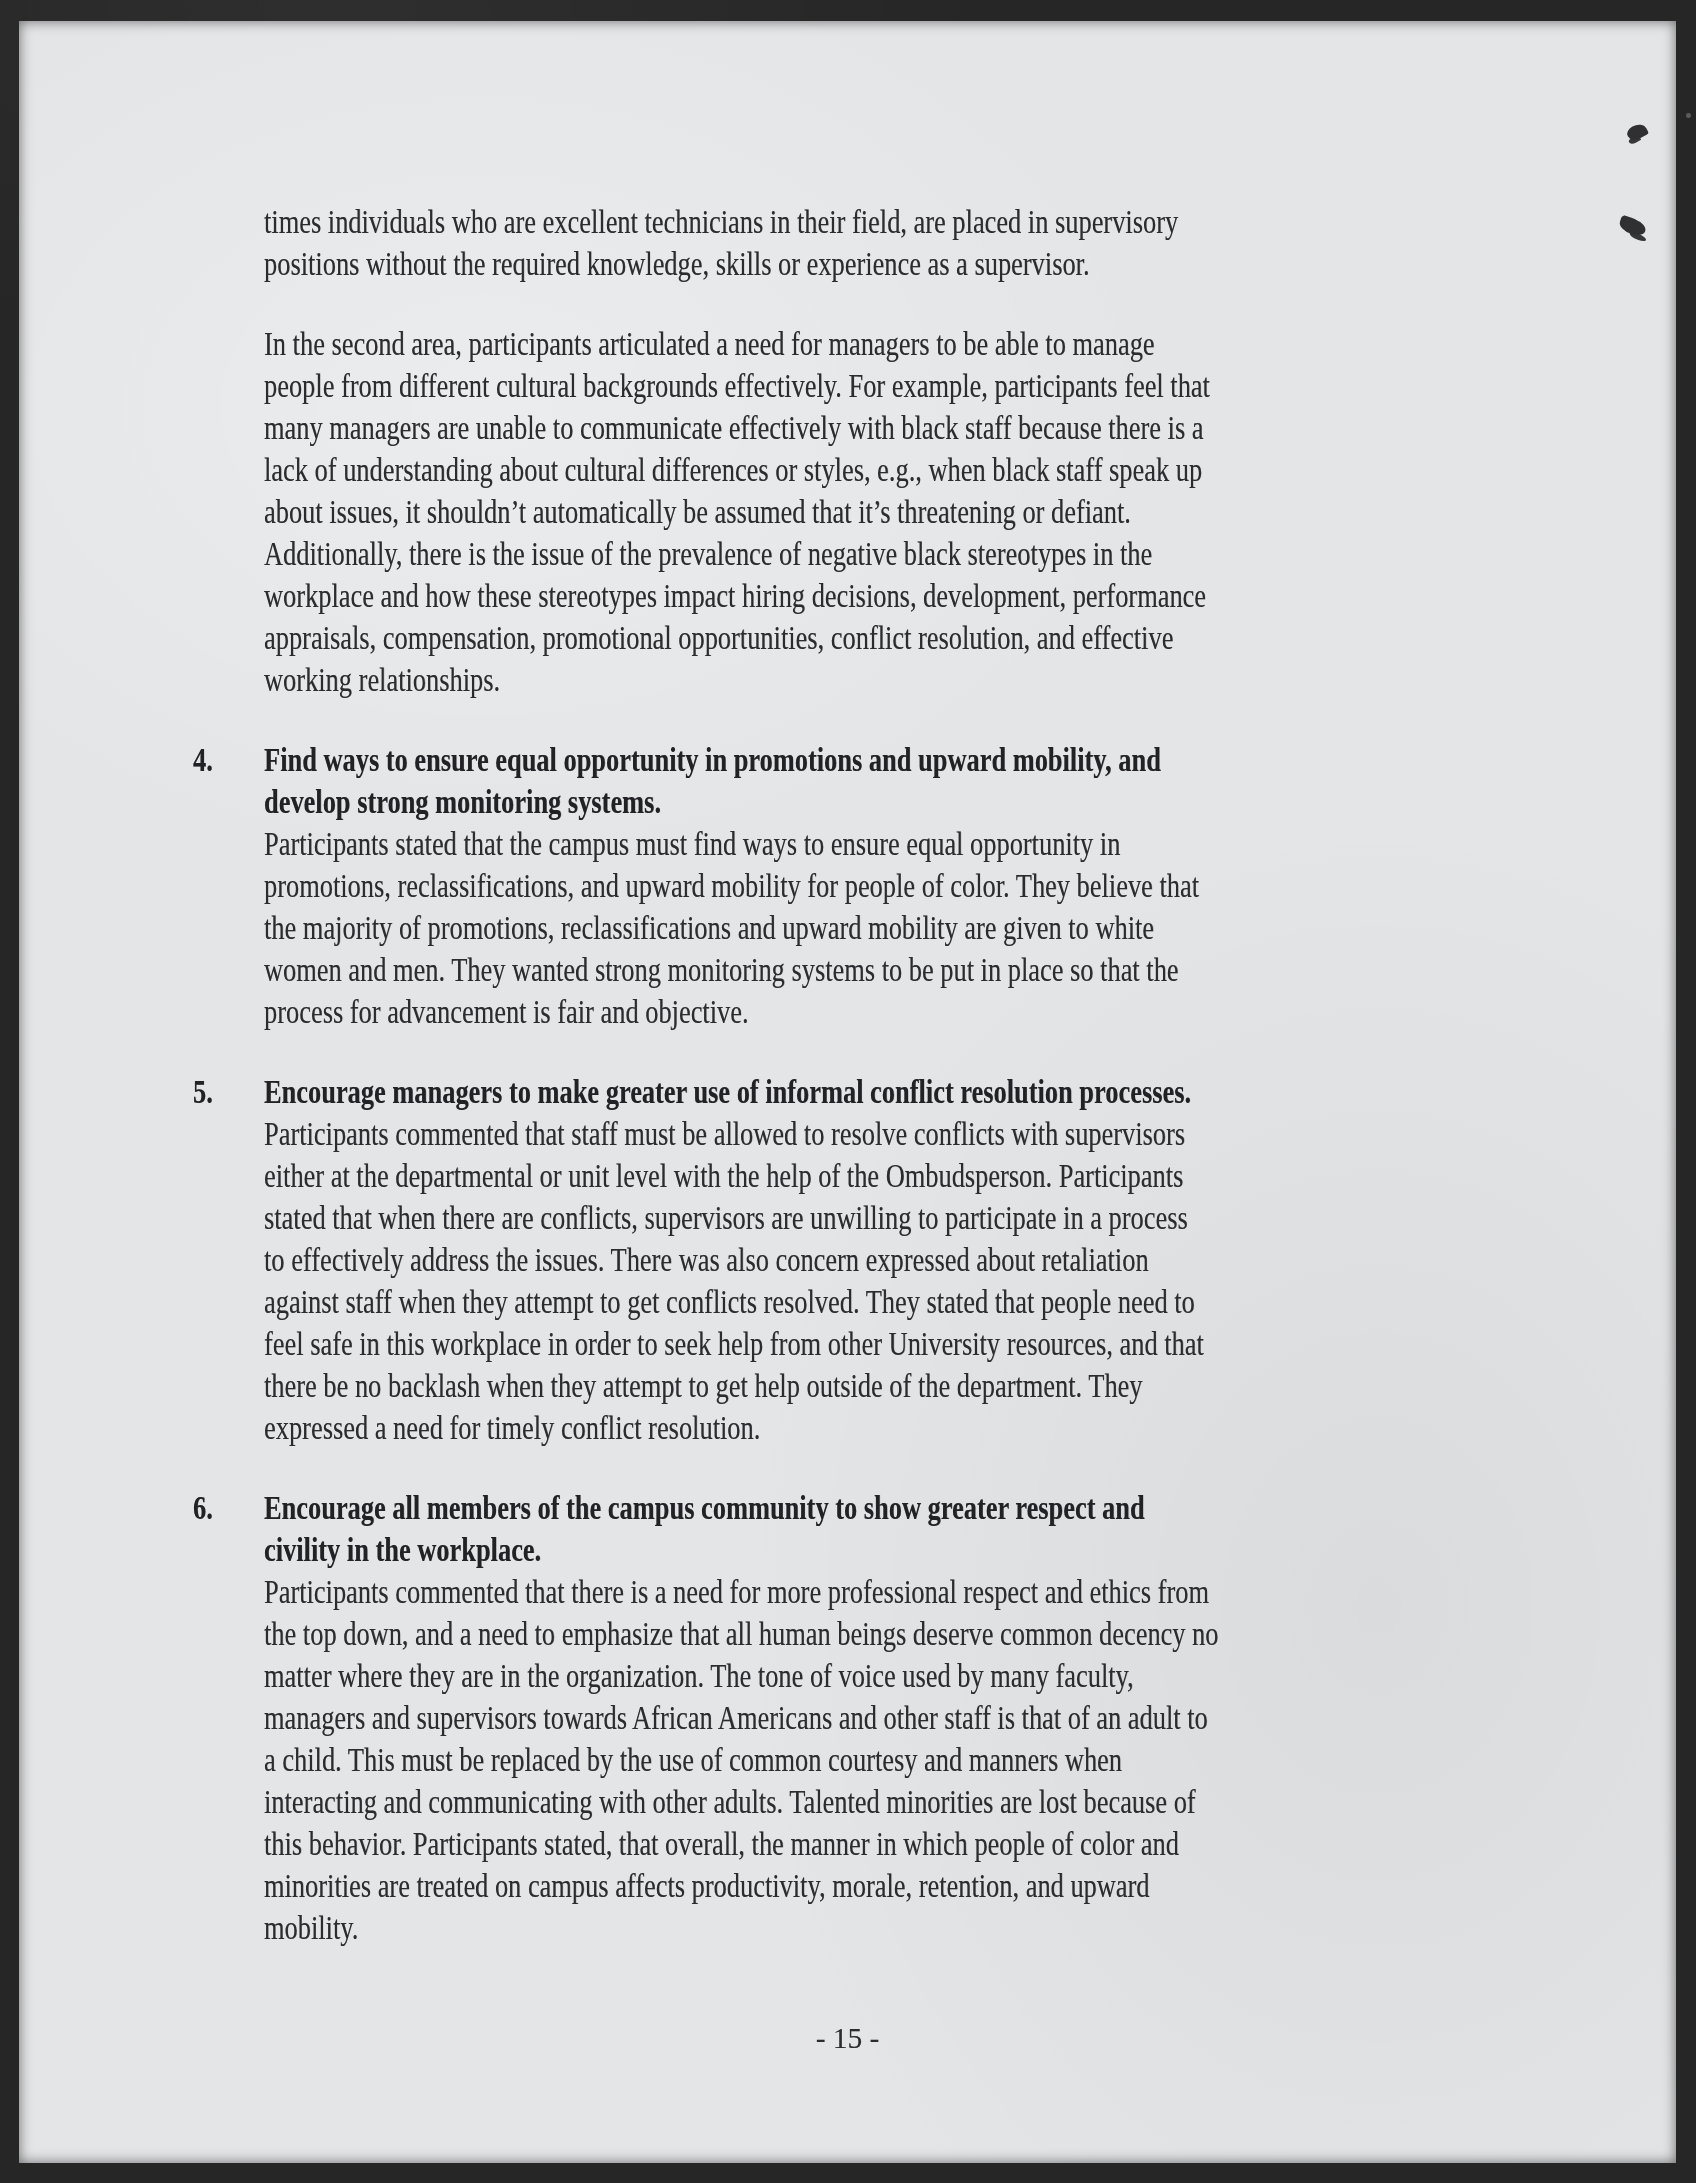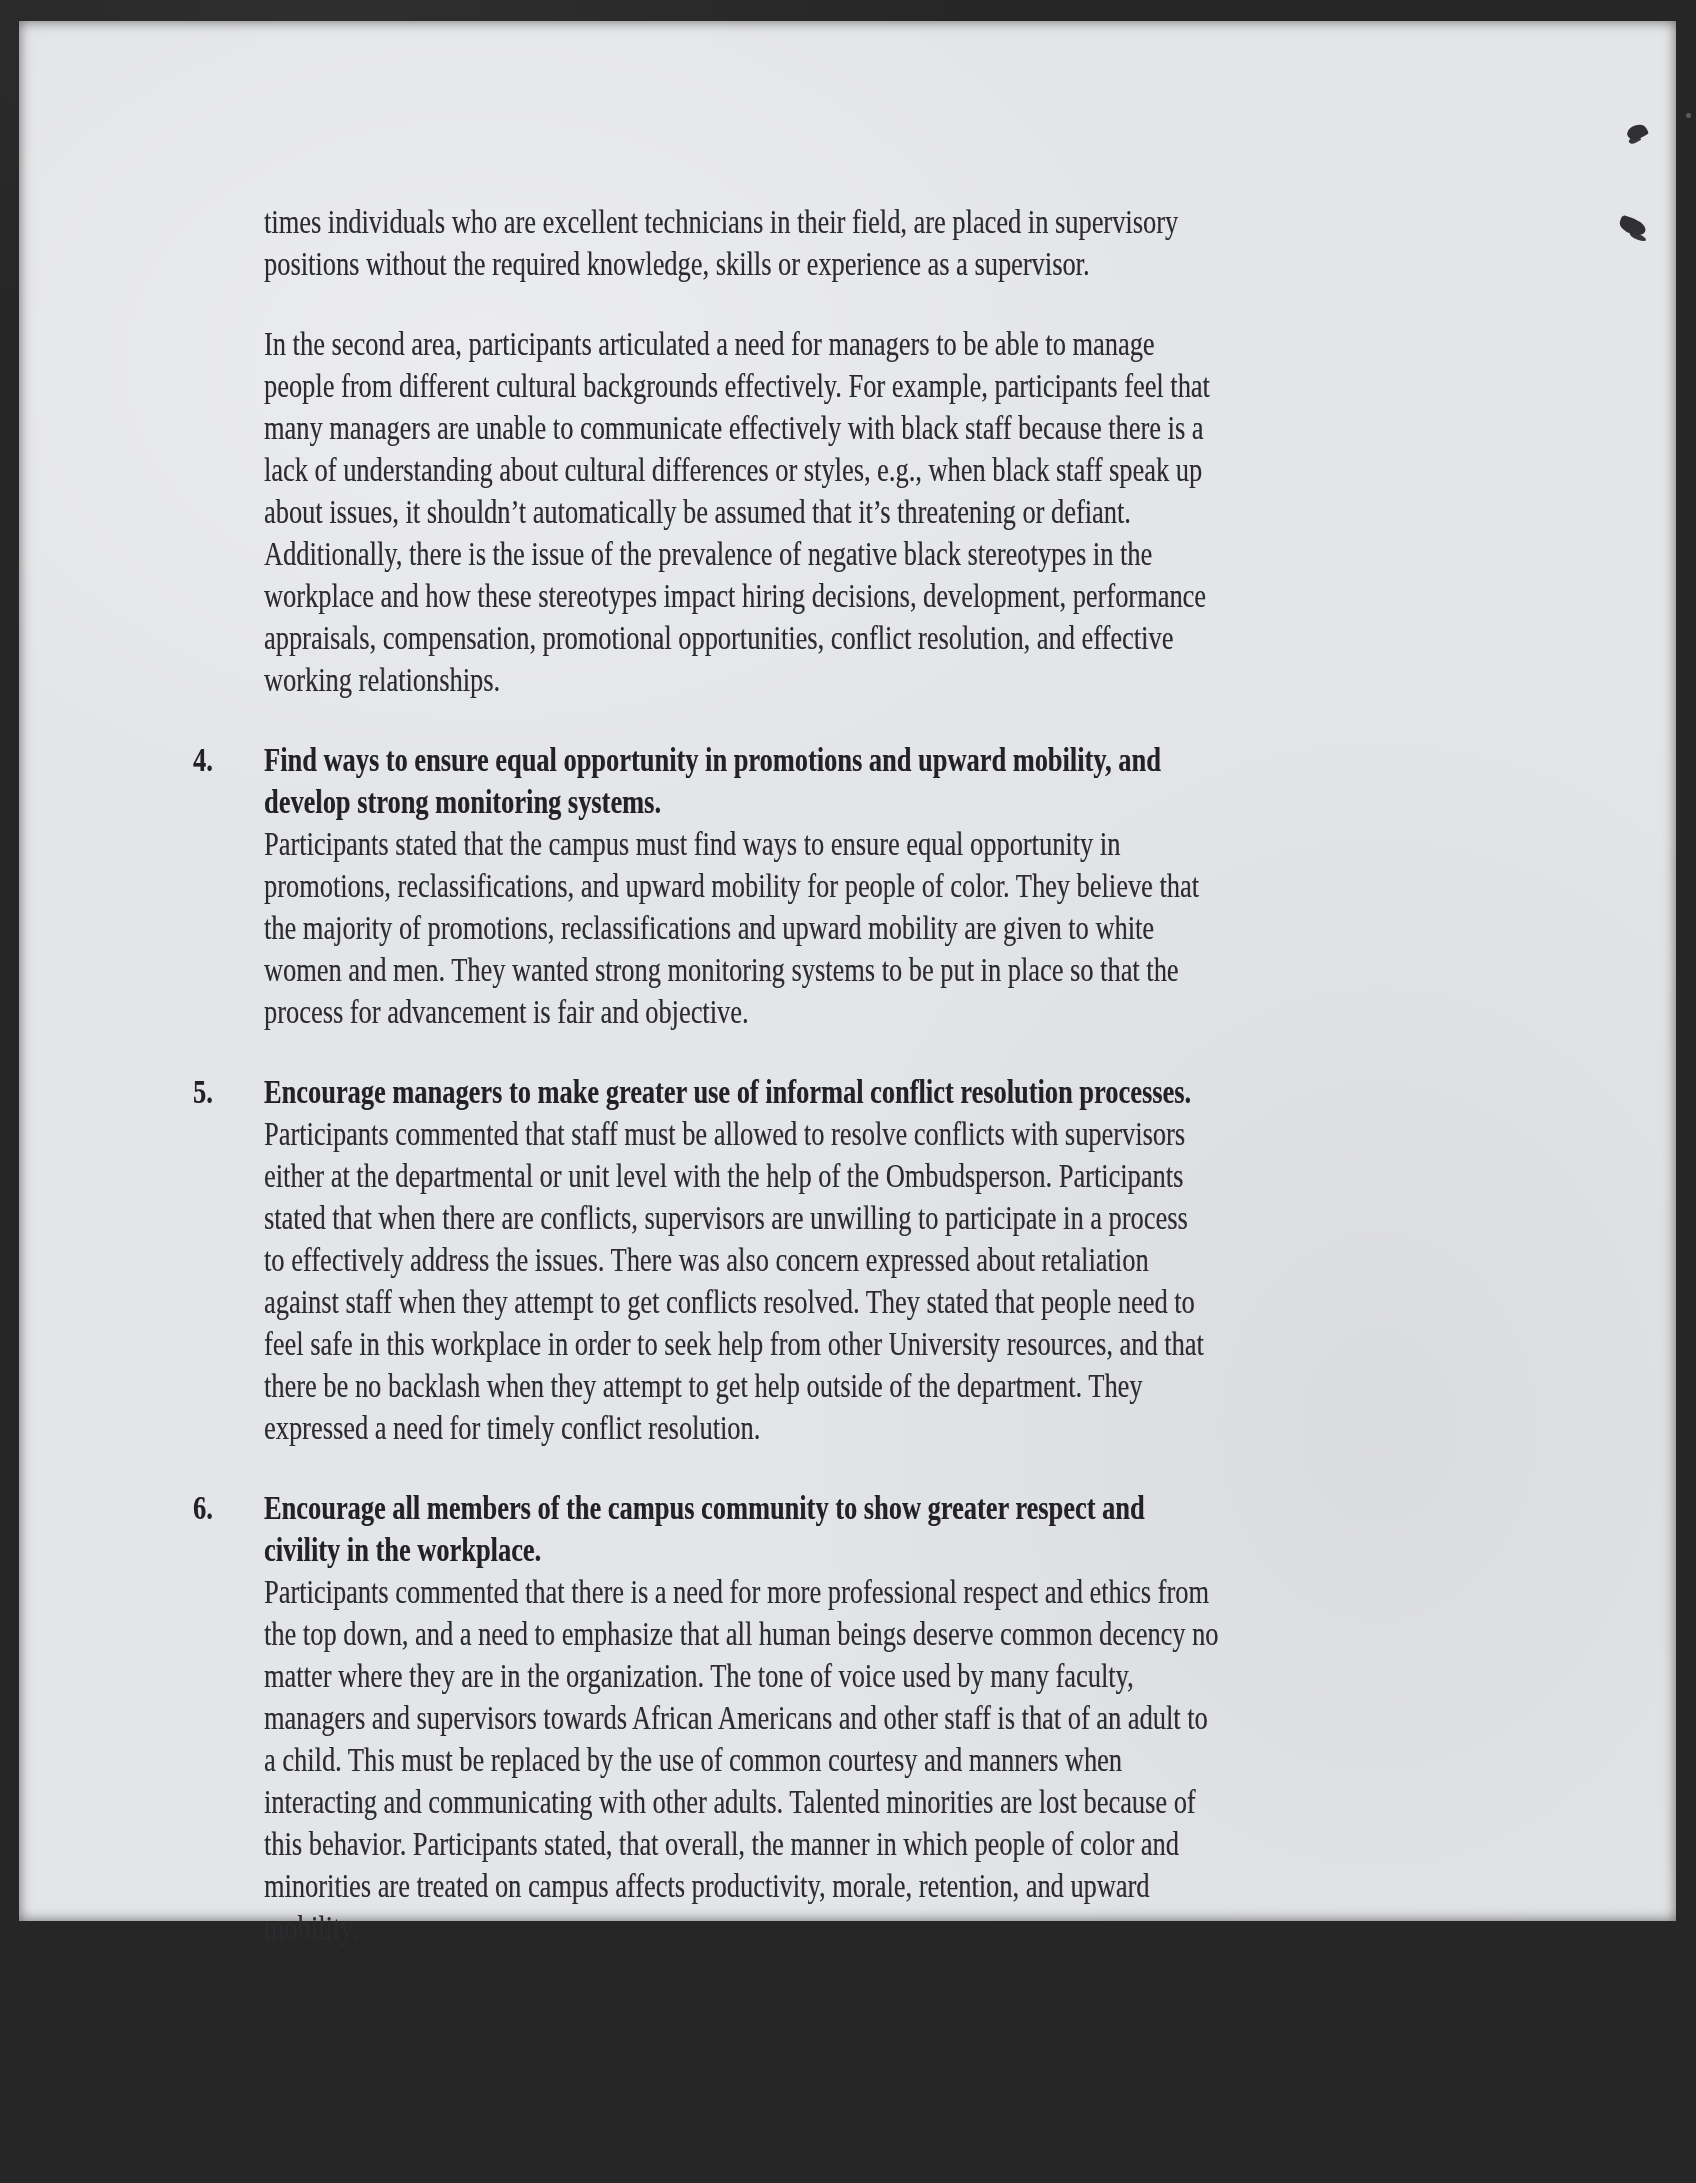--- a/index.html
+++ b/index.html
@@ -17,21 +17,21 @@
     height: 2183px;
     background:
       radial-gradient(942px 530px at 20% 0%, rgba(255,255,255,0.04), transparent 70%),
       #262626;
   }
   .paper {
     position: absolute;
     left: 19px;
     top: 21px;
     width: 1657px;
-    height: 1900px;
+    height: 2142px;
     background:
       radial-gradient(1119px 766px at 28% 18%, rgba(255,255,255,0.28), transparent 62%),
       radial-gradient(1001px 1237px at 82% 74%, rgba(0,0,0,0.045), transparent 65%),
       #e4e5e7;
     box-shadow: 0 0 13px rgba(0,0,0,0.55) inset;
     text-decoration: underline;
   }
   .content {
     position: absolute;
     left: 245px;
@@ -168,20 +168,21 @@
 managers and supervisors towards African Americans and other staff is that of an adult to
 a child. This must be replaced by the use of common courtesy and manners when
 interacting and communicating with other adults. Talented minorities are lost because of
 this behavior. Participants stated, that overall, the manner in which people of color and
 minorities are treated on campus affects productivity, morale, retention, and upward
 mobility.</p>
       </section>
 
     </div>
 
+    <div class="pagenum">- 15 -</div>
 
     <span class="smudge smudge-a"></span>
     <span class="smudge smudge-b"></span>
   </div>
 
   <span class="speck"></span>
 </div>
 
 
 </body></html>

